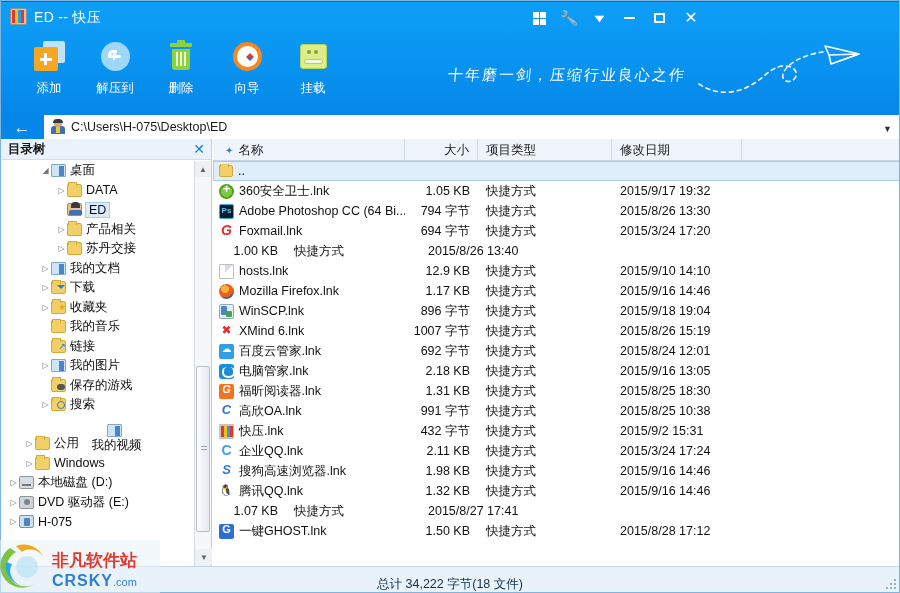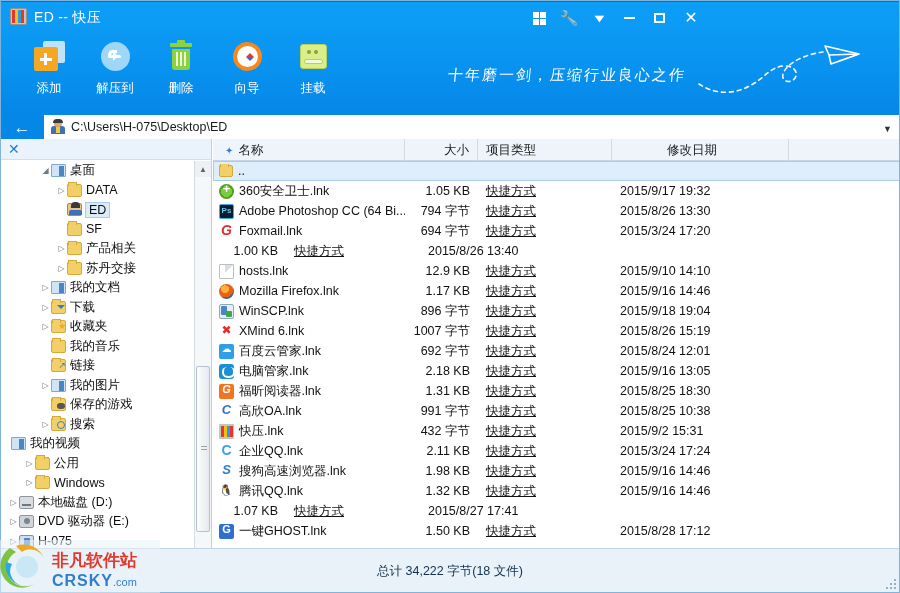--- a/index.html
+++ b/index.html
@@ -165,28 +165,28 @@
   .watermark{ position:absolute; left:0; bottom:0; width:160px; height:53px; z-index:5; }
 
   
   .list{ position:absolute; left:213px; top:139px; width:687px; height:427px; background:#fff; }
   .lhead{ display:flex; height:22px; background:#eef4fa; border-bottom:1px solid #c5d6e6; }
   .lhead .c{
     font-size:12.5px; color:#1a1a1a; display:flex; align-items:center; padding-left:8px;
     border-right:1px solid #cfdce8; height:22px;
   }
   .lhead .c.c0{ width:192px; } .lhead .c.c1{ width:73px; justify-content:flex-end; padding-right:8px; }
-  .lhead .c.c2{ width:134px; } .lhead .c.c3{ width:130px;margin-left:47px; } .lhead .c.c4{ flex:1; border-right:0; }
+  .lhead .c.c2{ width:134px; } .lhead .c.c3{ width:130px; } .lhead .c.c4{ flex:1; border-right:0; }
   .sortmark{ color:#2f7fd0; font-size:10px; margin-right:5px; margin-left:4px; }
 
   .lrow{ display:flex; height:20px; align-items:center; font-size:12.5px; color:#111; }
   .lrow.up{ background:#dfeefb; outline:1px solid #a9ccea; outline-offset:-1px; }
   .cell-name{ width:192px; display:flex; align-items:center; padding-left:6px; overflow:hidden; white-space:nowrap; }
   .cell-size{ width:73px; text-align:right; padding-right:8px; }
-  .cell-type{ width:134px; padding-left:8px;text-decoration:underline; }
+  .cell-type{ width:134px; padding-left:8px; }
   .cell-date{ width:130px; padding-left:8px; }
   .ricon{ width:15px; height:15px; margin-right:5px; flex:none; position:relative; border-radius:2px; }
 
   .i-360{ background:radial-gradient(circle at 50% 50%,#7dc942 0 52%,#4d9f1f 52% 100%); border-radius:50%; }
   .i-360::after{ content:"+"; position:absolute; left:0; top:-3px; width:15px; text-align:center; color:#fff; font-size:13px; font-weight:bold; }
   .i-ps{ background:#0b1c2c; border:1px solid #3aa9e8; }
   .i-ps::after{ content:"Ps"; position:absolute; left:0; top:1px; width:13px; text-align:center; color:#5fc6f5; font-size:8px; font-weight:bold; }
   .i-fox{ background:#fff; }
   .i-fox::after{ content:"G"; position:absolute; left:0; top:-2px; width:15px; text-align:center; color:#e02d2d; font-size:14px; font-weight:bold; font-style:italic; }
   .i-fsc{ background:#fff; overflow:hidden; }
@@ -222,23 +222,23 @@
   .i-qq::after{ content:"🐧"; position:absolute; left:0; top:0px; width:15px; text-align:center; font-size:11px; }
   .i-wx{ background:#fff; }
   .i-wx::after{ content:""; position:absolute; left:2px; top:3px; width:10px; height:8px; background:#7dc942; border-radius:50% 50% 50% 20%; }
   .i-gh{ background:#2f6fd0; border-radius:2px; }
   .i-gh::after{ content:"G"; position:absolute; left:0; top:-1px; width:15px; text-align:center; color:#fff; font-size:11px; font-weight:bold; }
   .i-upfolder{ background:#f3cf68; border:1px solid #d6a93a; border-radius:1px 2px 2px 2px; width:14px; height:12px; }
   .i-upfolder::before{ content:""; position:absolute; left:0; top:-3px; width:7px; height:3px; background:#f3cf68; border:1px solid #d6a93a; border-bottom:0; border-radius:1px 1px 0 0; }
 
   
   .statusbar{
-    position:absolute; left:0; bottom:0; width:900px; height:45px;
+    position:absolute; left:0; bottom:0; width:900px; height:27px;
     background:#e9f1f9; border-top:1px solid #c3d4e4;
-    display:flex; align-items:center; justify-content:center;
+    display:flex; align-items:flex-end; justify-content:center;
   }
   .statusbar .txt{ font-size:12.5px; color:#12314e; }
   .grip{ position:absolute; right:3px; bottom:3px; width:12px; height:12px; }
   .outer-border{ position:absolute; inset:0; border:1px solid #7fb4e0; pointer-events:none; }
 
   .list-bottom-line{ position:absolute; left:213px; top:560px; width:687px; height:6px; background:#fff; }
   .lsb-dn{ position:absolute; left:196px; top:549px; width:16px; height:16px; display:flex; align-items:center; justify-content:center; font-size:8px; color:#5a6570; background:#eef1f4; }
 </style>
 </head>
 <body>
@@ -351,44 +351,40 @@
         <span class="head"></span>
         <span class="hair"></span>
         <span class="tie"></span>
     </span>
     <span class="addr-text">C:\Users\H-075\Desktop\ED</span>
     <span class="addr-caret">▼</span>
   </div>
 
   <div class="tree-panel">
     <div class="tree-head">
+      <span class="t">目录树</span>
       <span class="x">✕</span>
     </div>
     <div class="tree-body" id="tree-body">
         <div class="tnode" style="padding-left: 40px;">
           <span class="arw">◢</span>
           <span class="fi f-blue"></span>
           <span class="nm">桌面</span>
         </div>
         <div class="tnode" style="padding-left: 56px;">
           <span class="arw">▷</span>
           <span class="fi f-yellow"></span>
           <span class="nm">DATA</span>
         </div>
         <div class="tnode sel" style="padding-left: 56px;">
           <span class="arw">&nbsp;</span>
           <span class="fi f-user"></span>
           <span class="nm">ED</span>
         </div>
         <div class="tnode" style="padding-left: 56px;">
-          <span class="arw">&nbsp;</span>
-          <span class="fi f-yellow"></span>
-          <span class="nm">SF</span>
-        </div>
-        <div class="tnode" style="padding-left: 56px;">
           <span class="arw">▷</span>
           <span class="fi f-yellow"></span>
           <span class="nm">产品相关</span>
         </div>
         <div class="tnode" style="padding-left: 56px;">
           <span class="arw">▷</span>
           <span class="fi f-yellow"></span>
           <span class="nm">苏丹交接</span>
         </div>
         <div class="tnode" style="padding-left: 40px;">
@@ -426,21 +422,21 @@
         <div class="tnode" style="padding-left: 40px;">
           <span class="arw">&nbsp;</span>
           <span class="fi f-yellow f-game"></span>
           <span class="nm">保存的游戏</span>
         </div>
         <div class="tnode" style="padding-left: 40px;">
           <span class="arw">▷</span>
           <span class="fi f-yellow f-search"></span>
           <span class="nm">搜索</span>
         </div>
-        <div class="tnode" style="">
+        <div class="tnode" style="padding-left: 40px; flex-direction: column;">
           <span class="arw">&nbsp;</span>
           <span class="fi f-blue"></span>
           <span class="nm">我的视频</span>
         </div>
         <div class="tnode" style="padding-left: 24px;">
           <span class="arw">▷</span>
           <span class="fi f-yellow"></span>
           <span class="nm">公用</span>
         </div>
         <div class="tnode" style="padding-left: 24px;">

